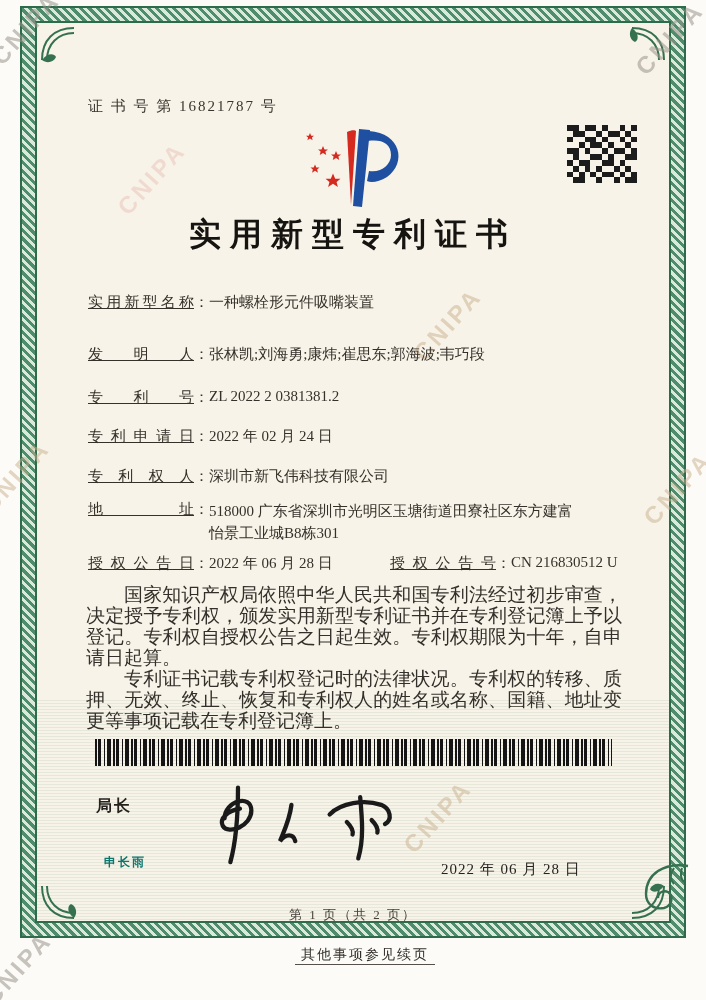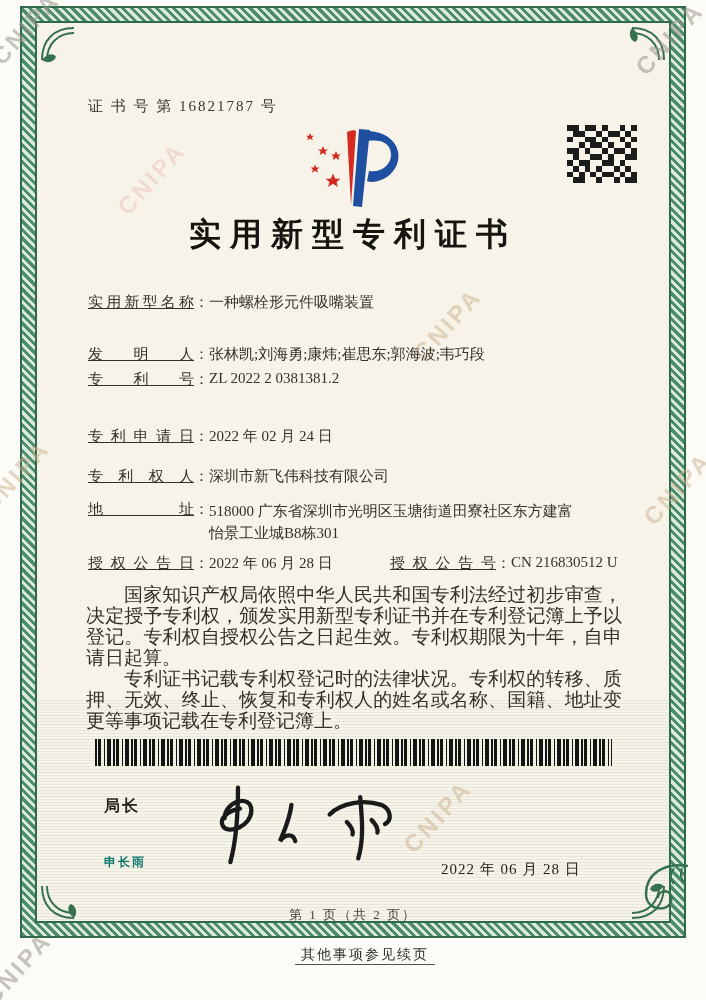--- a/index.html
+++ b/index.html
@@ -70,21 +70,21 @@
   .barcode{
     position:absolute;left:95px;top:739px;width:517px;height:27px;
     background:repeating-linear-gradient(90deg,
       #151515 0 2px, rgba(0,0,0,0) 2px 3px,
       #151515 3px 6px, rgba(0,0,0,0) 6px 9px,
       #151515 9px 10px, rgba(0,0,0,0) 10px 12px,
       #151515 12px 16px, rgba(0,0,0,0) 16px 18px);
   }
   
   .signer-title{
-    position:absolute;left:104px;top:796px;font-size:16px;font-weight:bold;
+    position:absolute;left:96px;top:796px;font-size:16px;font-weight:bold;
     font-family:"Liberation Sans","DejaVu Sans",sans-serif;color:#26231f;letter-spacing:2px;
   }
   .signer-name{
     position:absolute;left:104px;top:854px;font-size:12px;font-weight:bold;
     font-family:"Liberation Sans","DejaVu Sans",sans-serif;color:#0f766e;letter-spacing:2px;
   }
   .signature{position:absolute;left:196px;top:780px;}
   .issue-date{position:absolute;left:441px;top:860px;font-size:15px;color:#26231f;letter-spacing:1px;}
   .page-indicator{
     position:absolute;left:0;top:906px;width:706px;text-align:center;
@@ -171,21 +171,21 @@
   </svg>
 
   <div class="title">实用新型专利证书</div>
 
   <div class="row" style="top:293px">
     <span class="lbl">实用新型名称</span><span class="colon">：</span><span class="val">一种螺栓形元件吸嘴装置</span>
   </div>
   <div class="row" style="top:345px">
     <span class="lbl">发明人</span><span class="colon">：</span><span class="val">张林凯;刘海勇;康炜;崔思东;郭海波;韦巧段</span>
   </div>
-  <div class="row" style="top:370px">
+  <div class="row" style="top:388px">
     <span class="lbl">专利号</span><span class="colon">：</span><span class="val">ZL 2022 2 0381381.2</span>
   </div>
   <div class="row" style="top:427px">
     <span class="lbl">专利申请日</span><span class="colon">：</span><span class="val">2022 年 02 月 24 日</span>
   </div>
   <div class="row" style="top:467px">
     <span class="lbl">专利权人</span><span class="colon">：</span><span class="val">深圳市新飞伟科技有限公司</span>
   </div>
   <div class="row addr" style="top:500px">
     <span class="lbl">地址</span><span class="colon">：</span><span class="val">518000 广东省深圳市光明区玉塘街道田寮社区东方建富怡景工业城B8栋301</span>

